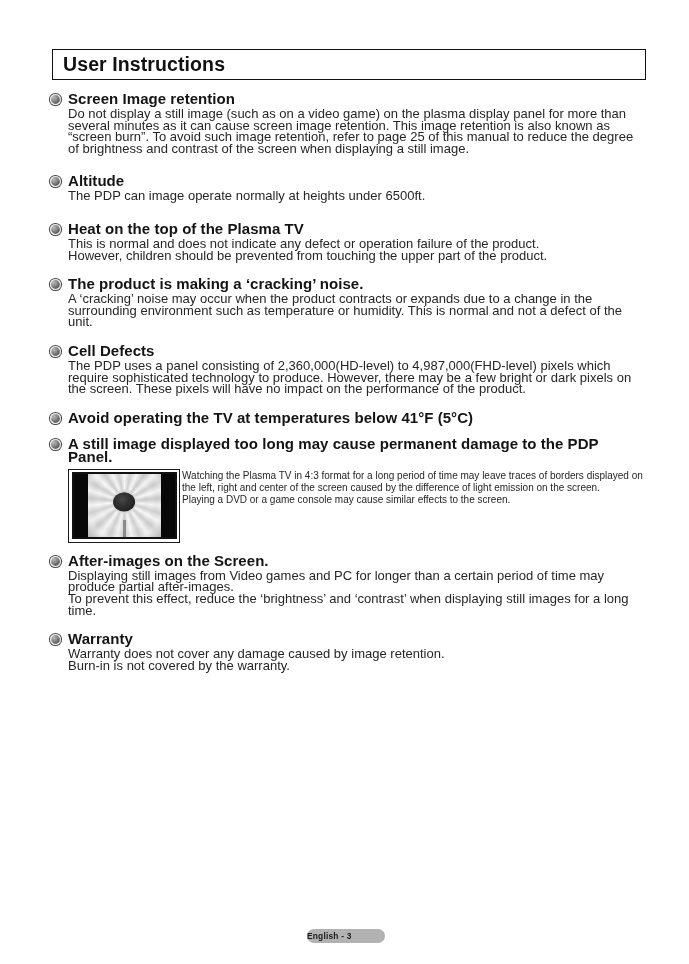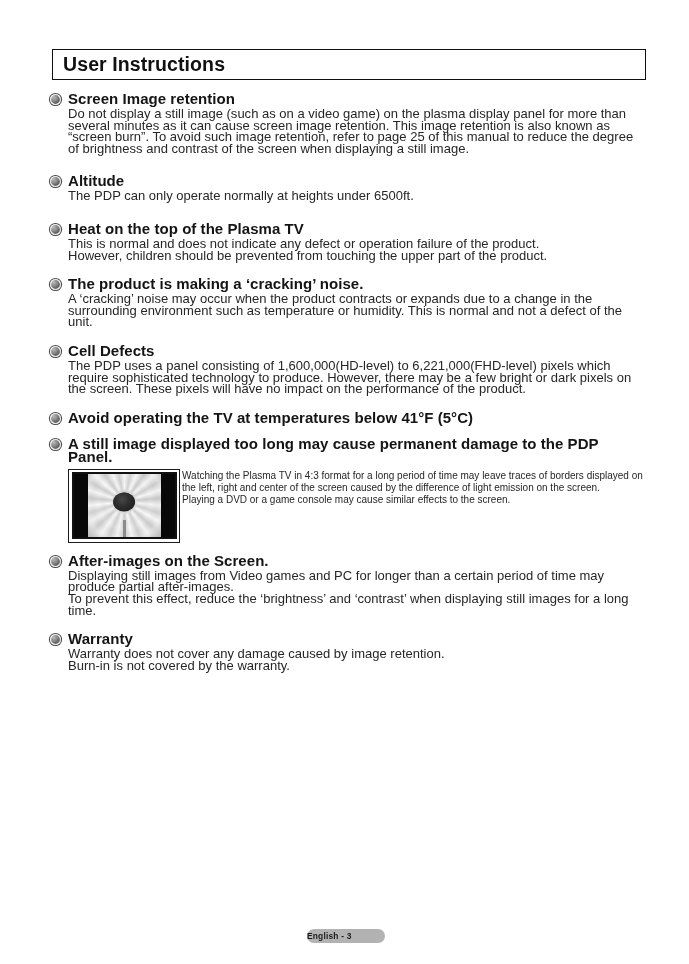--- a/index.html
+++ b/index.html
@@ -215,21 +215,21 @@
       <div class="sec-head">Screen Image retention</div>
       <div class="sec-body">
         <p>Do not display a still image (such as on a video game) on the plasma display panel for more than several minutes as it can cause screen image retention. This image retention is also known as “screen burn”. To avoid such image retention, refer to page 25 of this manual to reduce the degree of brightness and contrast of the screen when displaying a still image.</p>
       </div>
     </div>
 
     <div class="section gap-lg">
       <span class="bullet"></span>
       <div class="sec-head">Altitude</div>
       <div class="sec-body">
-        <p>The PDP can only operate normally at heights under 6500ft.</p>
+        <p>The PDP can image operate normally at heights under 6500ft.</p>
       </div>
     </div>
 
     <div class="section gap-md">
       <span class="bullet"></span>
       <div class="sec-head">Heat on the top of the Plasma TV</div>
       <div class="sec-body">
         <p>This is normal and does not indicate any defect or operation failure of the product.</p>
         <p>However, children should be prevented from touching the upper part of the product.</p>
       </div>
@@ -240,21 +240,21 @@
       <div class="sec-head">The product is making a ‘cracking’ noise.</div>
       <div class="sec-body">
         <p>A ‘cracking’ noise may occur when the product contracts or expands due to a change in the surrounding environment such as temperature or humidity. This is normal and not a defect of the unit.</p>
       </div>
     </div>
 
     <div class="section gap-md">
       <span class="bullet"></span>
       <div class="sec-head">Cell Defects</div>
       <div class="sec-body">
-        <p>The PDP uses a panel consisting of 1,600,000(HD-level) to 6,221,000(FHD-level) pixels which require sophisticated technology to produce. However, there may be a few bright or dark pixels on the screen. These pixels will have no impact on the performance of the product.</p>
+        <p>The PDP uses a panel consisting of 2,360,000(HD-level) to 4,987,000(FHD-level) pixels which require sophisticated technology to produce. However, there may be a few bright or dark pixels on the screen. These pixels will have no impact on the performance of the product.</p>
       </div>
     </div>
 
     <div class="section gap-sm">
       <span class="bullet"></span>
       <div class="sec-head">Avoid operating the TV at temperatures below 41°F (5°C)</div>
     </div>
 
     <div class="section gap-xs">
       <span class="bullet"></span>

